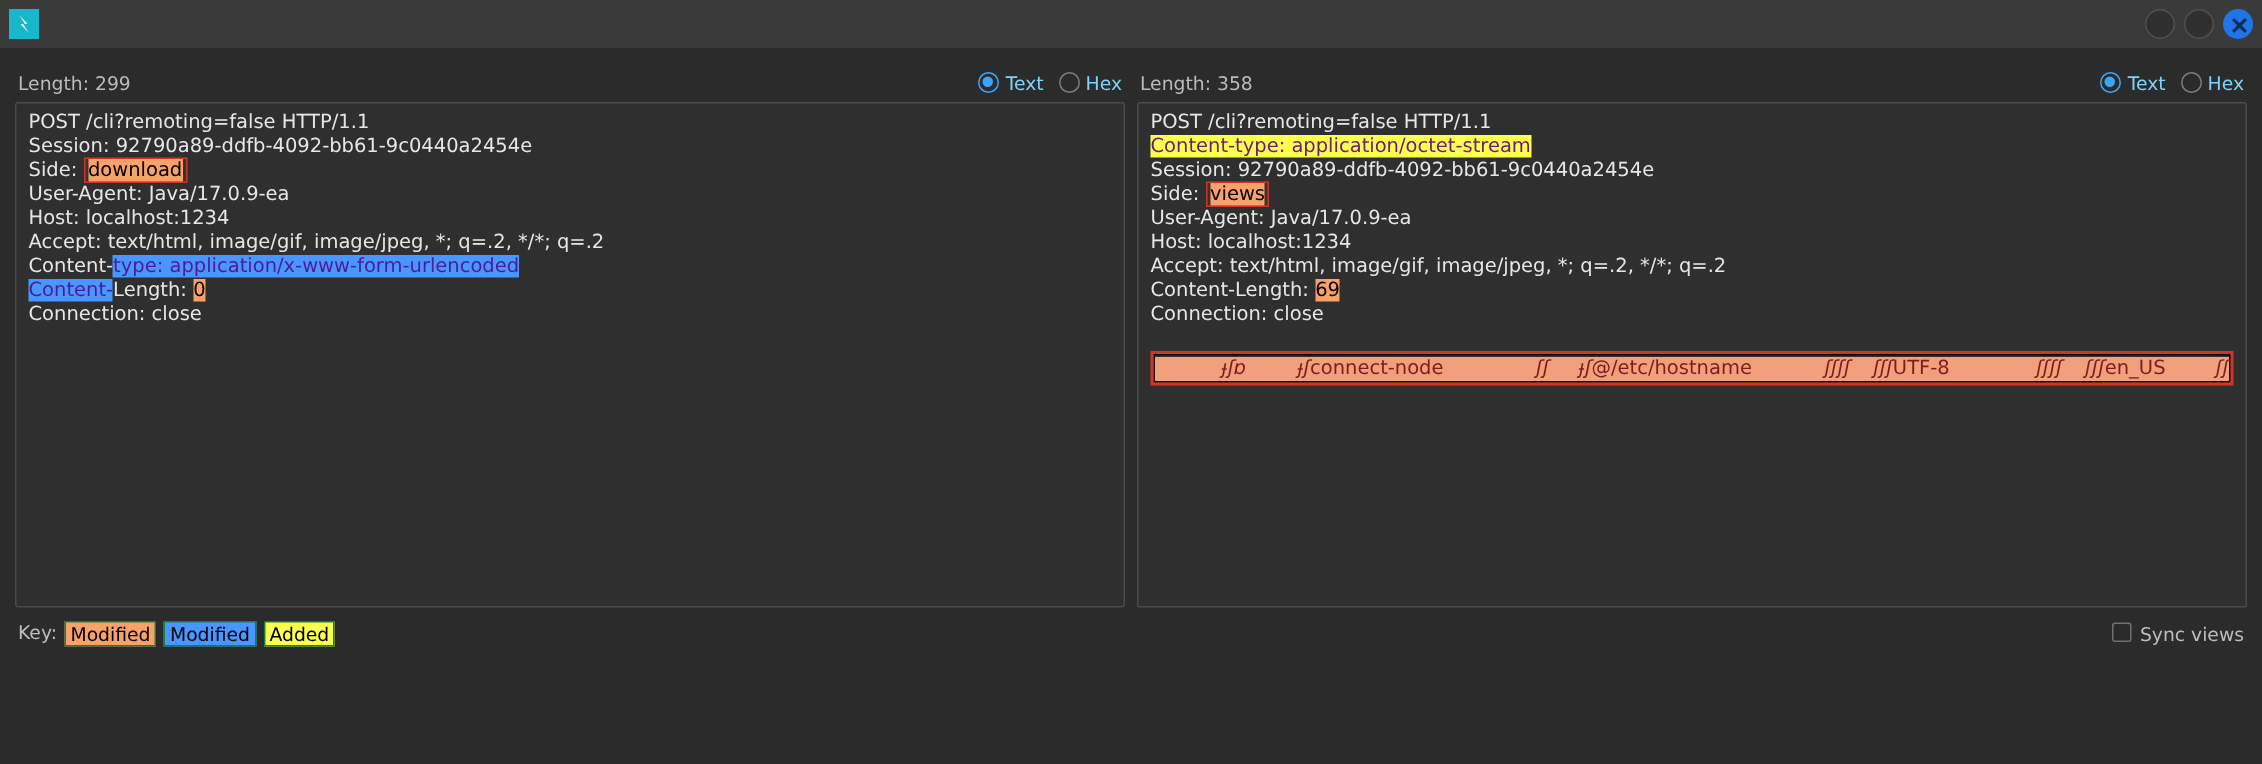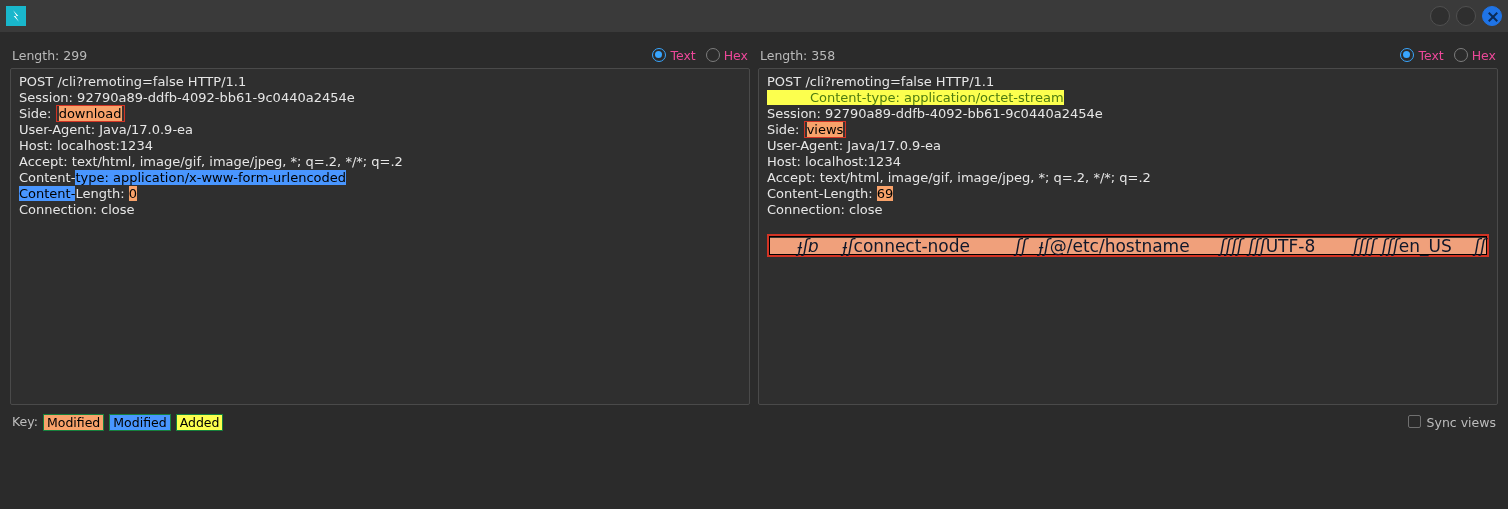--- a/index.html
+++ b/index.html
@@ -17,37 +17,37 @@
     content: ""; position: absolute; left: 9px; top: 4px; width: 2px; height: 12px; background: #0b2b57;
   }
   .titlebar .win-circle.close::before { transform: rotate(45deg); }
   .titlebar .win-circle.close::after  { transform: rotate(-45deg); }
 
   
   .work { display: flex; gap: 8px; padding: 10px 10px 0 10px; height: 373px; }
   .pane { flex: 1 1 0; display: flex; flex-direction: column; }
 
   .pane-head { display: flex; align-items: center; justify-content: space-between; height: 26px; font-size: 12.5px; color: #bababa; padding: 0 2px; }
-  .view-modes { display: flex; align-items: center; gap: 10px; color: #ec4899; }
+  .view-modes { display: flex; align-items: center; gap: 10px; color: #7dd3fc; }
   .radio { display: flex; align-items: center; gap: 4px; cursor: pointer; }
   .radio .dot { width: 14px; height: 14px; border-radius: 50%; border: 1.5px solid #7c7c7c; position: relative; }
   .radio.selected .dot { border-color: #38a6ff; }
   .radio.selected .dot::after { content: ""; position: absolute; width: 7px; height: 7px; border-radius: 50%; background: #38a6ff; top: 2px; left: 2px; }
 
   .pane-body { flex: 1; border: 1px solid #4a4a4a; border-radius: 2px; background: #2f2f2f; padding: 5px 8px; overflow: hidden; }
   .msg { font-family: "DejaVu Sans", "Noto Sans", Arial, sans-serif; font-size: 13px; line-height: 16px; white-space: pre-wrap; color: #e6e6e6; }
 
   .hl { border-radius: 0; }
   .hl-modbox { border: 1.5px solid #d23324; background: #3a322f; padding: 0 2px; }
   .hl-mod { background: #f8a26a; color: #000; }
-  .hl-del { background: #4996ff; color: #000000; }
-  .hl-add { background: #fcff4e; color: #4d7c0f; padding-left: 43px; }
+  .hl-del { background: #4996ff; color: #4c1d95; }
+  .hl-add { background: #fcff4e; color: #701a75; }
 
   .bin-block { margin-top: 16px; border: 2px solid #d23324; padding: 2px 1px 1px 1px; background: #3b322e; box-shadow: 0 0 0 1px #000 inset; }
-  .bin-inner { background: #f0a07b; color: #0f172a; font-style: italic; font-size: 17px; display: flex; flex-wrap: nowrap; align-items: center; height: 16px; }
+  .bin-inner { background: #f0a07b; color: #7f1d1d; font-style: italic; font-size: 13px; display: flex; flex-wrap: nowrap; align-items: center; height: 16px; }
   .bin-inner .seg { white-space: nowrap; }
 
   
   .legend-row { display: flex; align-items: center; justify-content: space-between; padding: 6px 12px 0 12px; height: 28px; }
   .legend { display: flex; align-items: flex-start; gap: 5px; font-size: 12.5px; color: #bdbdbd; }
   .swatch { padding: 0 3px; font-size: 12.5px; color: #000; border: 1px solid #15803d; }
   .sw-mod { background: #f8a26a; }
   .sw-del { background: #4996ff; }
   .sw-add { background: #fcff4e; }
 

